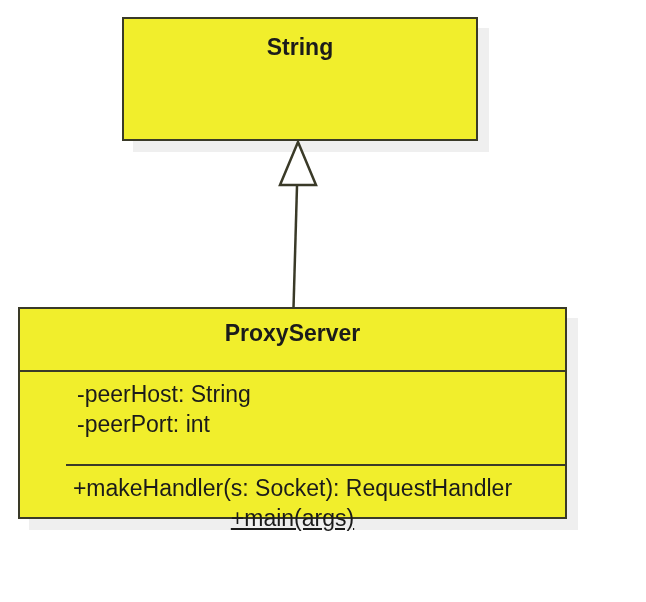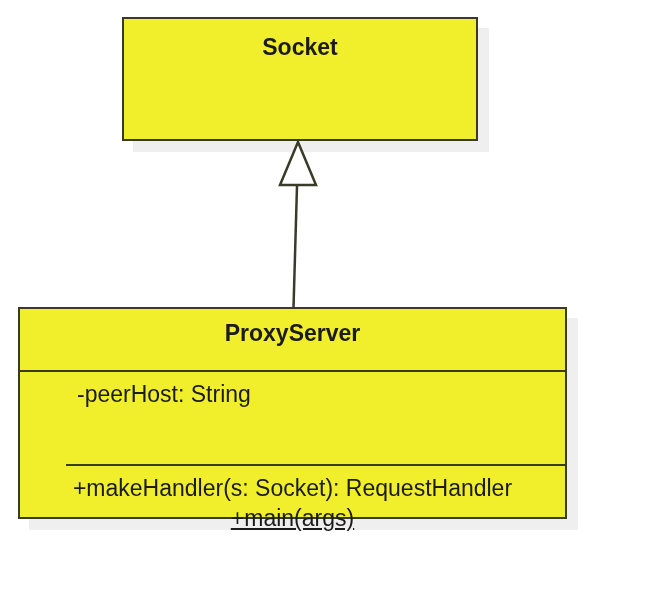--- a/index.html
+++ b/index.html
@@ -86,32 +86,33 @@
     stroke-width: 2.5;
     stroke-linejoin: miter;
   }
 </style>
 </head>
 <body>
 
 <div class="canvas">
 
   <div class="uml-class class-server">
-    <div class="class-title">Socket</div>
+    <div class="class-title">String</div>
   </div>
 
   <svg class="connector" width="646" height="602" viewBox="0 0 646 602">
     <line x1="293.5" y1="308" x2="297" y2="186"></line>
     <polygon points="298,142 280,185 316,185"></polygon>
   </svg>
 
   <div class="uml-class class-proxy">
     <div class="class-title">ProxyServer</div>
     <div class="compartment attrs">
       <div class="member">-peerHost: String</div>
+      <div class="member">-peerPort: int</div>
     </div>
     <div class="compartment methods">
       <div class="member">+makeHandler(s: Socket): RequestHandler</div>
       <div class="member static-member">+main(args)</div>
     </div>
   </div>
 
 </div>
 
 </body></html>

